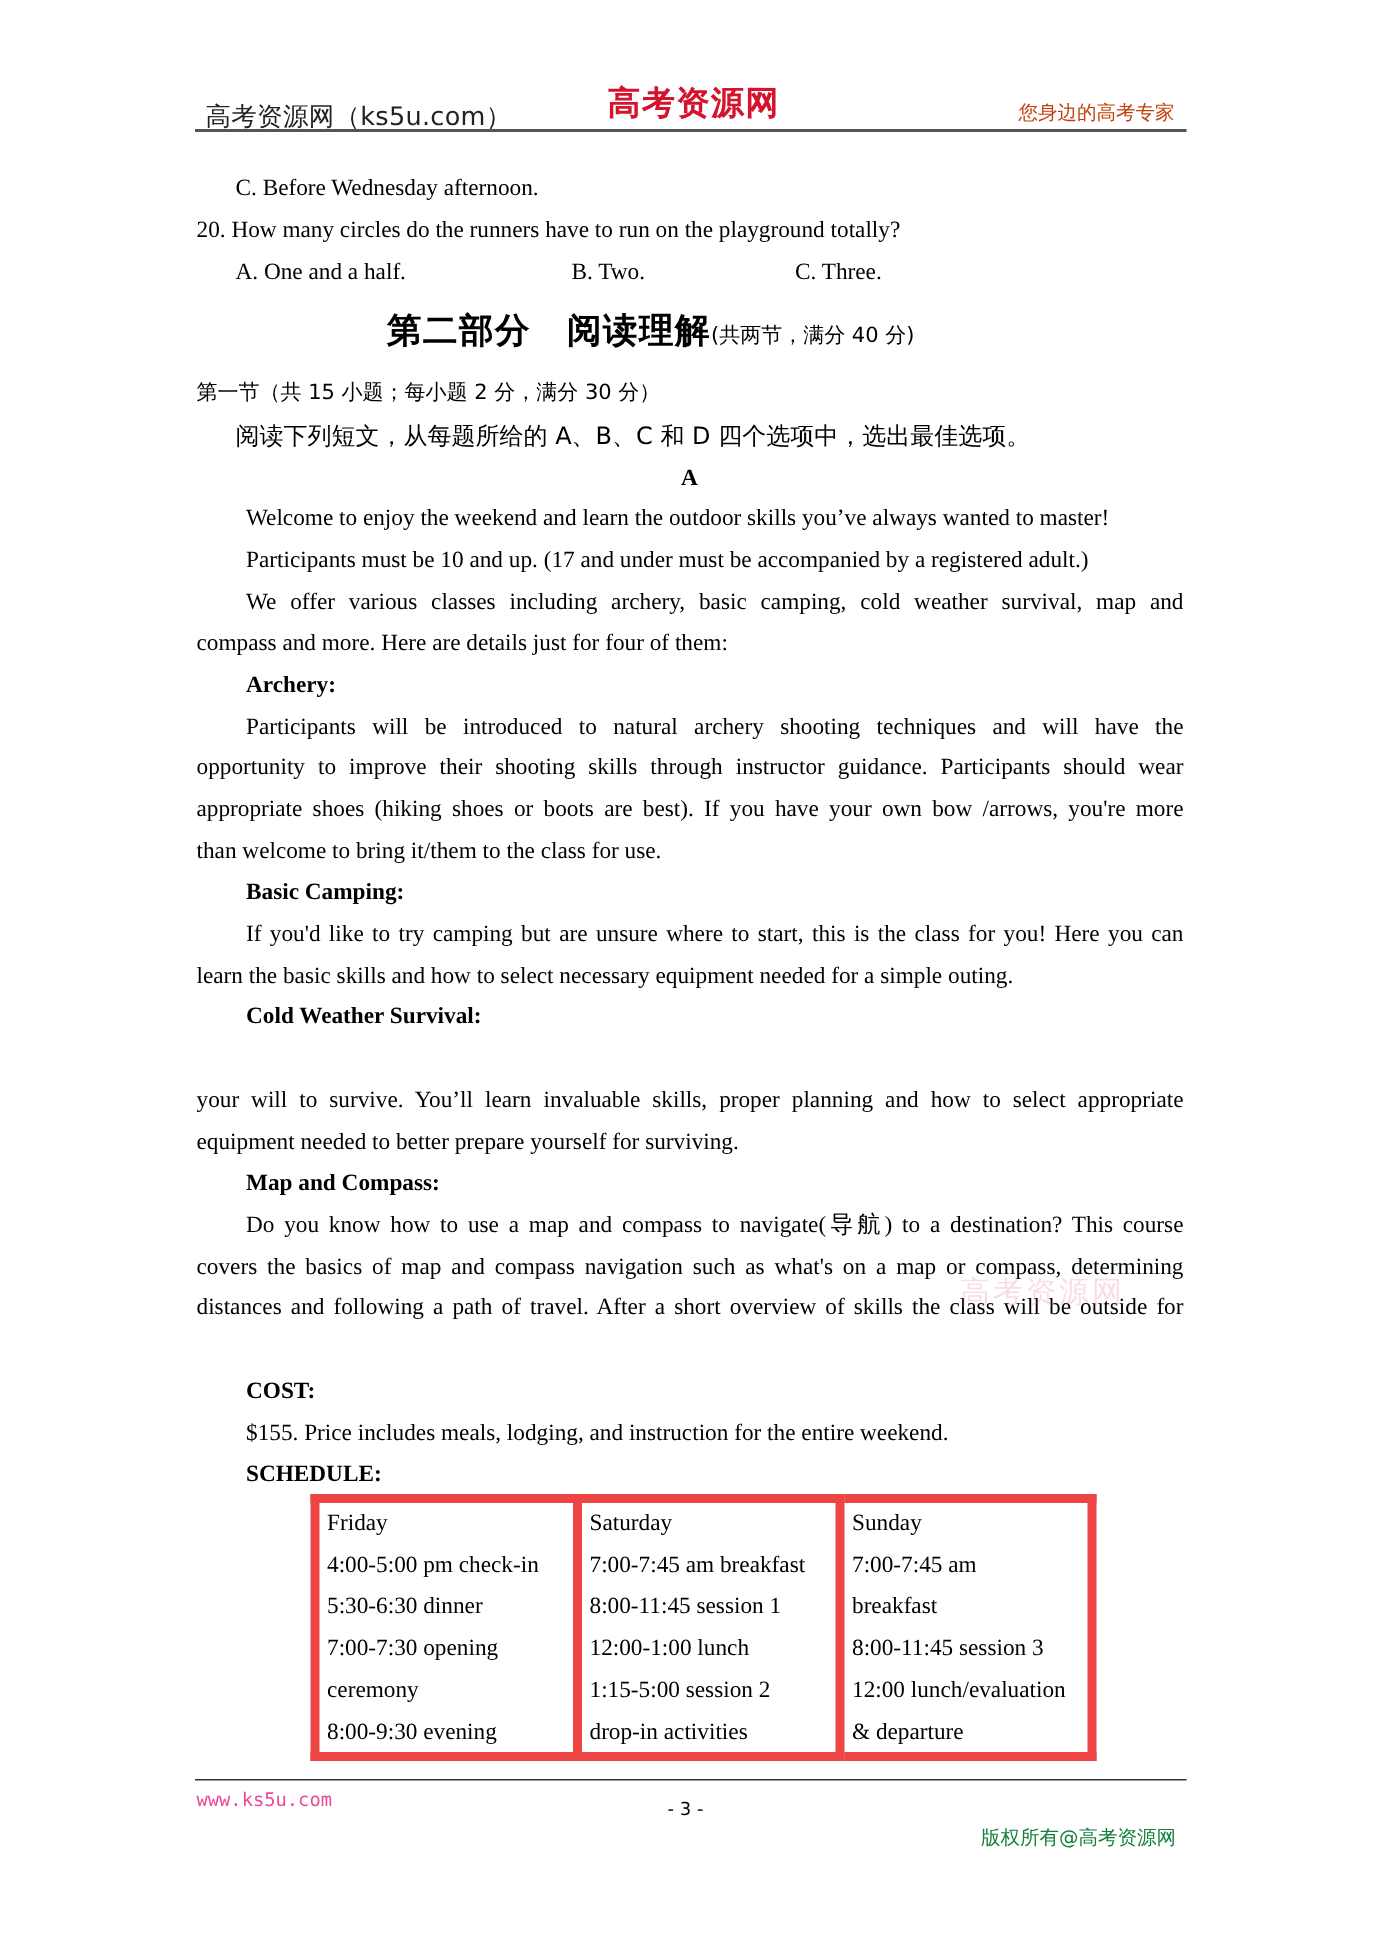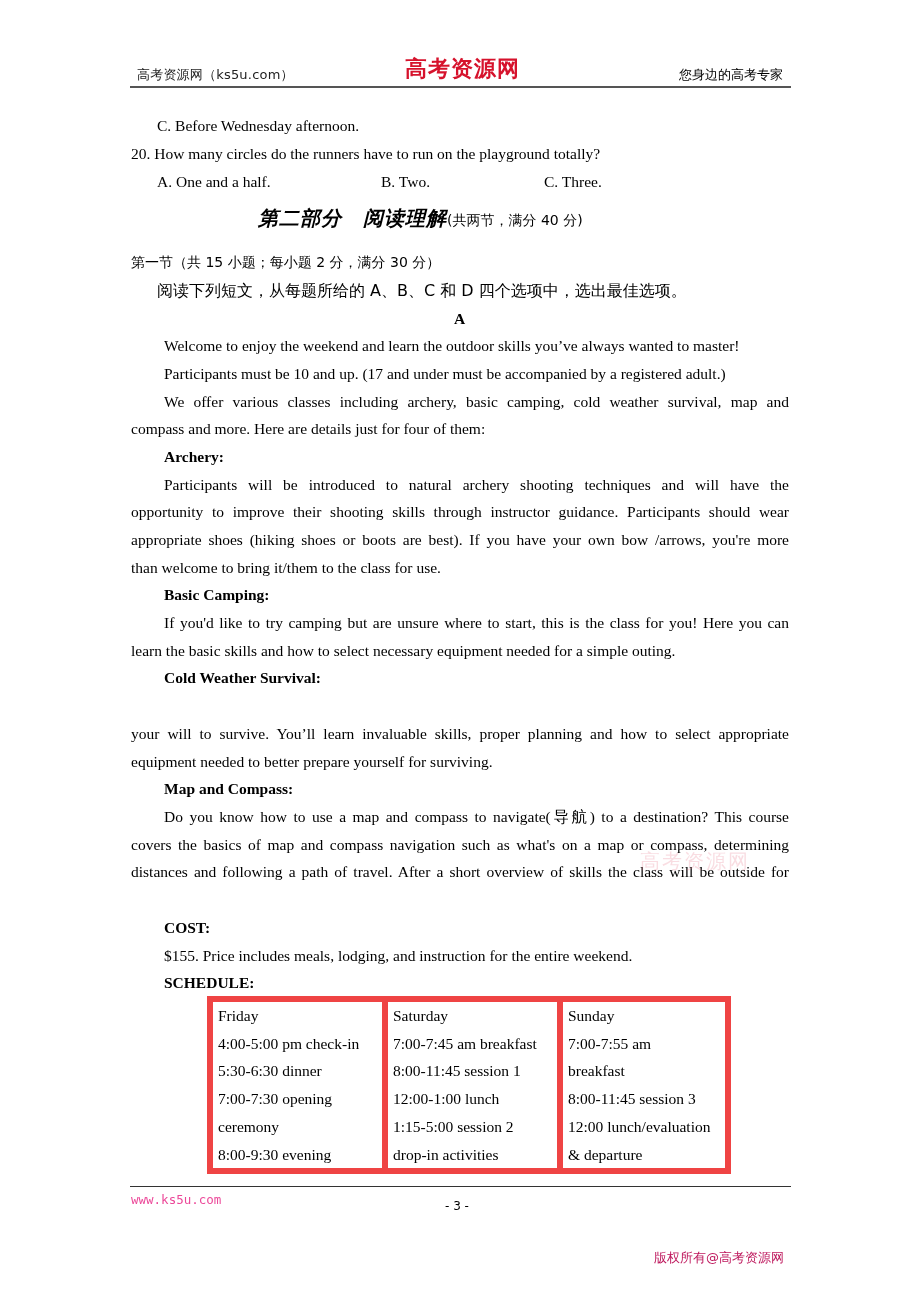--- a/index.html
+++ b/index.html
@@ -4,73 +4,73 @@
   <style>
     html, body { margin: 0; padding: 0; background: #ffffff; }
     body {
       width: 920px; height: 1302px; position: relative; overflow: hidden;
       font-family: "Liberation Serif", "DejaVu Serif", serif;
       color: #000;
     }
     .page { position: absolute; left: 0; top: 0; width: 920px; height: 1302px; }
 
     
-    .hdr-left { position: absolute; left: 137px; top: 66px; font-size: 13px; color: #222;
+    .hdr-left { position: absolute; left: 137px; top: 66px; font-size: 17px; color: #222;
       font-family: "DejaVu Sans", sans-serif; letter-spacing: 0.2px; }
     .hdr-logo { position: absolute; left: 405px; top: 54px; font-size: 22px; font-weight: bold;
       color: #d6122c; font-family: "DejaVu Serif", serif; letter-spacing: 1px; }
-    .hdr-right { position: absolute; right: 137px; top: 66px; font-size: 13px; color: #000000;
+    .hdr-right { position: absolute; right: 137px; top: 66px; font-size: 13px; color: #c2410c;
       font-family: "DejaVu Sans", sans-serif; }
     .hdr-rule { position: absolute; left: 130px; top: 86px; width: 661px; height: 2px; background: #555; }
 
     .line { position: absolute; font-size: 15.5px; line-height: 20px; white-space: nowrap; }
     .just { position: absolute; left: 131px; width: 658px; font-size: 15.5px; line-height: 20px;
       text-align: justify; text-align-last: justify; white-space: normal; }
     .bold { font-weight: bold; }
     .cjk { font-family: "DejaVu Sans", sans-serif; }
 
     .section-title { position: absolute; left: 258px; top: 205px; white-space: nowrap; }
-    .section-title .big { font-size: 20px; font-weight: bold; font-family: "DejaVu Sans", sans-serif; letter-spacing: 1px; font-style: italic; }
+    .section-title .big { font-size: 23px; font-weight: bold; font-family: "DejaVu Sans", sans-serif; letter-spacing: 1px; }
     .section-title .small { font-size: 14px; font-family: "DejaVu Sans", sans-serif; }
 
     
     .sched { position: absolute; left: 207px; top: 996px; border-collapse: collapse;
       font-size: 15.5px; line-height: 27.7px; }
     .sched td { border: 6px solid #ef4444; vertical-align: top; padding: 0 0 0 5px; }
     .sched .c1 { width: 164px; }
     .sched .c2 { width: 164px; }
     .sched .c3 { width: 157px; }
     .sched .cell-line { display: block; white-space: nowrap; }
 
     
     .ftr-rule { position: absolute; left: 130px; top: 1186px; width: 661px; height: 1px; background: #333; }
     .ftr-left { position: absolute; left: 131px; top: 1192px; font-size: 12.5px; color: #ec4899;
       font-family: "DejaVu Sans Mono", monospace; }
     .ftr-page { position: absolute; left: 445px; top: 1199px; font-size: 12px; font-family: "DejaVu Sans", sans-serif; }
-    .ftr-right { position: absolute; right: 136px; top: 1249px; font-size: 13px; color: #be185d;
+    .ftr-right { position: absolute; right: 136px; top: 1216px; font-size: 13px; color: #15803d;
       font-family: "DejaVu Sans", sans-serif; }
 
     .watermark { position: absolute; left: 640px; top: 848px; font-size: 20px; color: rgba(230,120,140,0.25);
       font-family: "DejaVu Sans", sans-serif; letter-spacing: 2px; pointer-events: none; }
   </style>
 </head>
 <body>
 
 <div class="page">
 
   <div class="hdr-left">高考资源网（ks5u.com）</div>
   <div class="hdr-logo">高考资源网</div>
   <div class="hdr-right">您身边的高考专家</div>
   <div class="hdr-rule"></div>
 
   <div class="line" style="left:157px; top:116px;">C. Before Wednesday afternoon.</div>
   <div class="line" style="left:131px; top:144px;">20. How many circles do the runners have to run on the playground totally?</div>
   <div class="line" style="left:157px; top:172px;">A. One and a half.</div>
   <div class="line" style="left:381px; top:172px;">B. Two.</div>
-  <div class="line" style="left:544px; top:172px;">C. Three.</div>
+  <div class="line" style="left:530px; top:172px;">C. Three.</div>
 
   <div class="section-title">
     <span class="big">第二部分　阅读理解</span><span class="small">(共两节，满分 40 分)</span>
   </div>
   <div class="line cjk" style="left:131px; top:252px; font-size:14px;">第一节（共 15 小题；每小题 2 分，满分 30 分）</div>
   <div class="line cjk" style="left:157px; top:281px; font-size:16px;">阅读下列短文，从每题所给的 A、B、C 和 D 四个选项中，选出最佳选项。</div>
   <div class="line bold" style="left:454px; top:309px;">A</div>
 
   <div class="line" style="left:164px; top:336px;">Welcome to enjoy the weekend and learn the outdoor skills you’ve always wanted to master!</div>
   <div class="line" style="left:164px; top:364px;">Participants must be 10 and up. (17 and under must be accompanied by a registered adult.)</div>
@@ -116,21 +116,21 @@
       <td class="c2">
         <span class="cell-line">Saturday</span>
         <span class="cell-line">7:00-7:45 am breakfast</span>
         <span class="cell-line">8:00-11:45 session 1</span>
         <span class="cell-line">12:00-1:00 lunch</span>
         <span class="cell-line">1:15-5:00 session 2</span>
         <span class="cell-line">drop-in activities</span>
       </td>
       <td class="c3">
         <span class="cell-line">Sunday</span>
-        <span class="cell-line">7:00-7:55 am</span>
+        <span class="cell-line">7:00-7:45 am</span>
         <span class="cell-line">breakfast</span>
         <span class="cell-line">8:00-11:45 session 3</span>
         <span class="cell-line">12:00 lunch/evaluation</span>
         <span class="cell-line">&amp; departure</span>
       </td>
     </tr>
   </tbody>
     </table>
 
   <div class="ftr-rule"></div>

